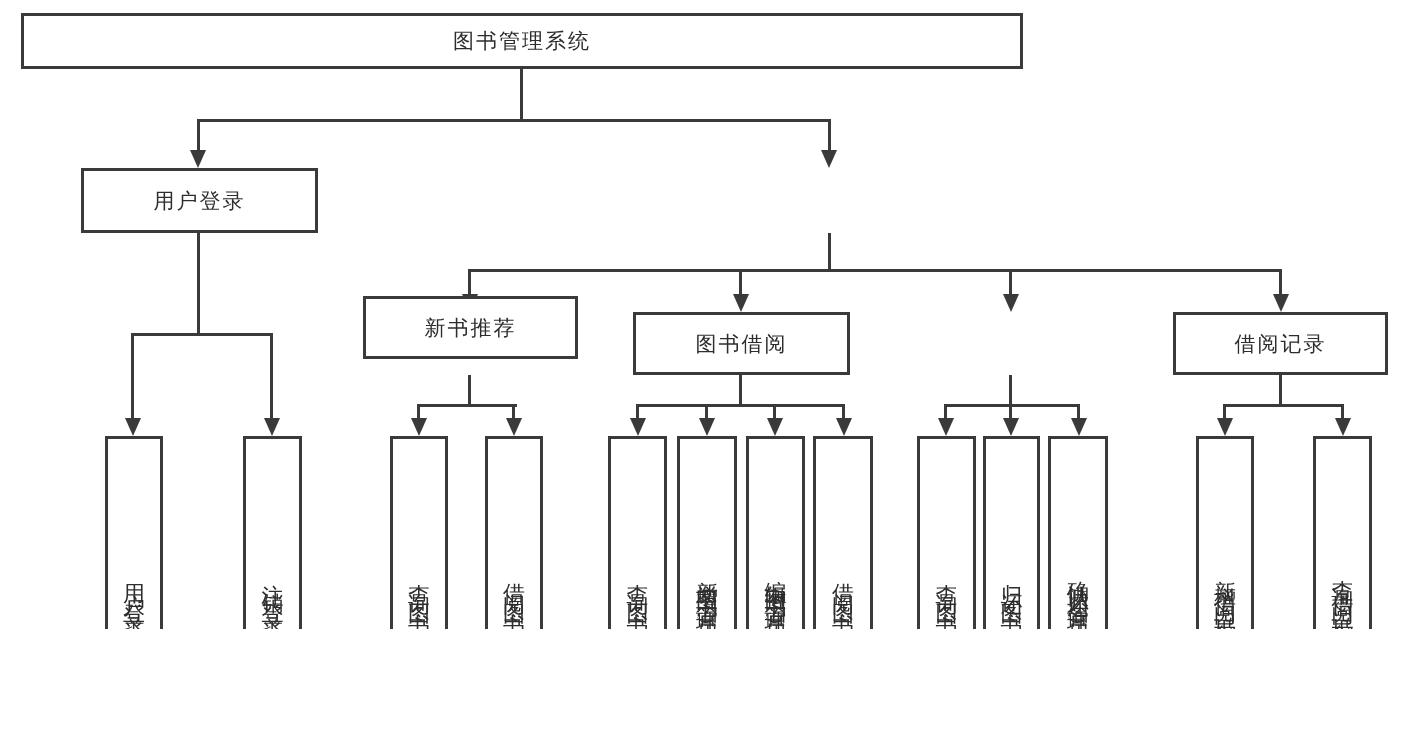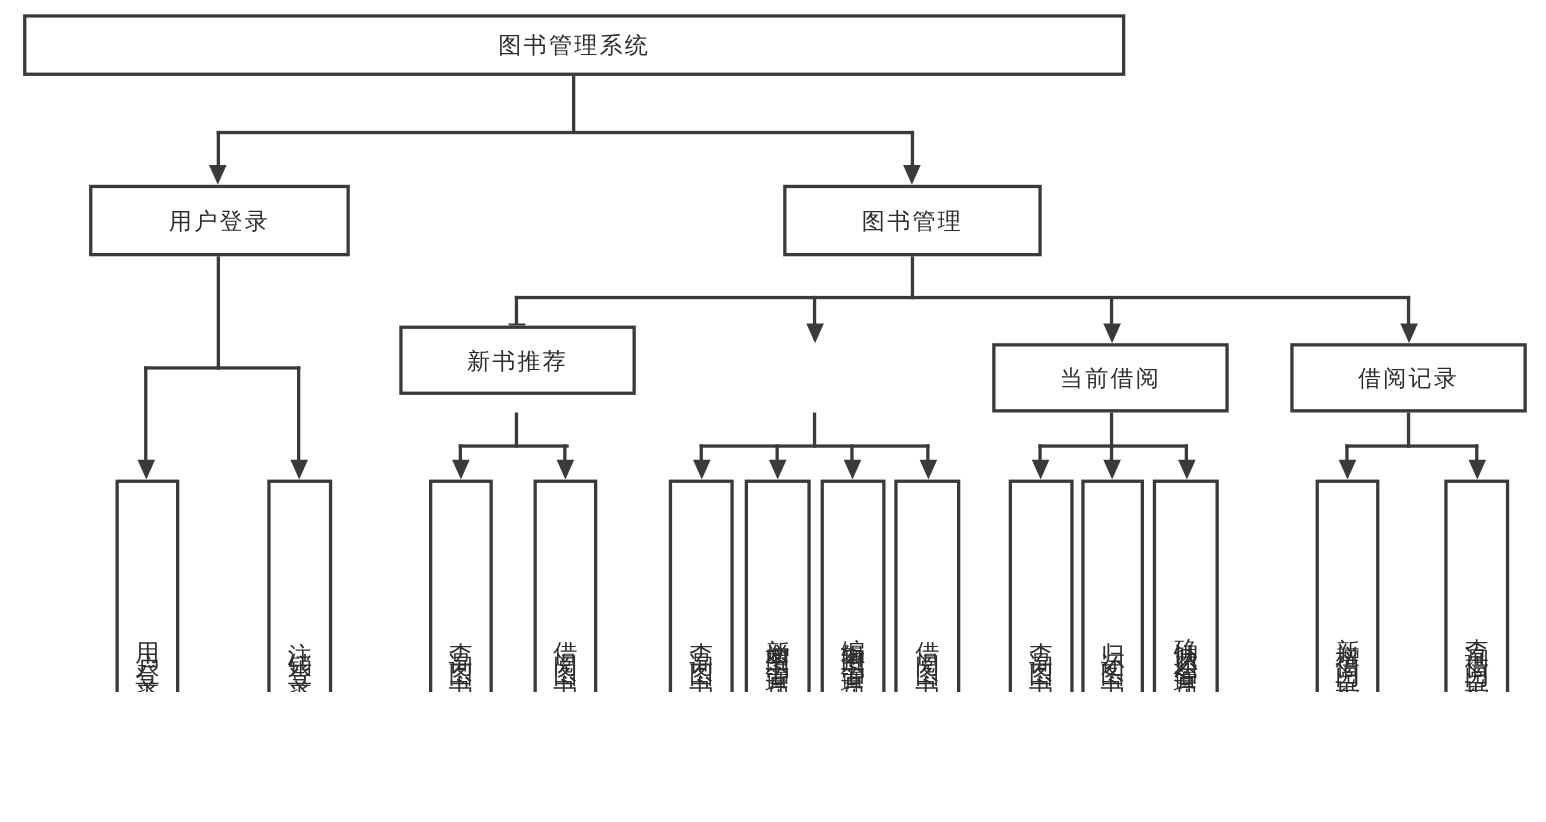--- a/index.html
+++ b/index.html
@@ -74,42 +74,41 @@
   <div class="box hbox" style="left:21px;top:13px;width:1002px;height:56px;">图书管理系统</div>
 
   <div class="vline" style="left:520px;top:69px;height:52px;"></div>
   <div class="hline" style="left:197px;top:119px;width:634px;"></div>
   <div class="vline" style="left:197px;top:119px;height:34px;"></div>
   <div class="vline" style="left:828px;top:119px;height:34px;"></div>
   <div class="arrow" style="left:190px;top:150px;"></div>
   <div class="arrow" style="left:821px;top:150px;"></div>
 
   <div class="box hbox" style="left:81px;top:168px;width:237px;height:65px;">用户登录</div>
-  <div class="box hbox" style="left:712px;top:168px;width:235px;height:65px;">图书管理</div>
 
   <div class="vline" style="left:197px;top:233px;height:103px;"></div>
   <div class="hline" style="left:131px;top:333px;width:142px;"></div>
   <div class="vline" style="left:131px;top:333px;height:87px;"></div>
   <div class="vline" style="left:270px;top:333px;height:87px;"></div>
   <div class="arrow" style="left:125px;top:418px;"></div>
   <div class="arrow" style="left:264px;top:418px;"></div>
 
   <div class="vline" style="left:828px;top:233px;height:39px;"></div>
   <div class="hline" style="left:468px;top:269px;width:814px;"></div>
   <div class="vline" style="left:468px;top:269px;height:28px;"></div>
   <div class="vline" style="left:739px;top:269px;height:28px;"></div>
   <div class="vline" style="left:1009px;top:269px;height:28px;"></div>
   <div class="vline" style="left:1279px;top:269px;height:28px;"></div>
   <div class="arrow" style="left:462px;top:294px;"></div>
   <div class="arrow" style="left:733px;top:294px;"></div>
   <div class="arrow" style="left:1003px;top:294px;"></div>
   <div class="arrow" style="left:1273px;top:294px;"></div>
 
   <div class="box hbox" style="left:363px;top:296px;width:215px;height:63px;">新书推荐</div>
-  <div class="box hbox" style="left:902px;top:312px;width:215px;height:63px;">当前借阅</div>
+  <div class="box hbox" style="left:633px;top:312px;width:217px;height:63px;">图书借阅</div>
   <div class="box hbox" style="left:1173px;top:312px;width:215px;height:63px;">借阅记录</div>
 
   <div class="vline" style="left:468px;top:375px;height:32px;"></div>
   <div class="hline" style="left:417px;top:404px;width:100px;"></div>
   <div class="vline" style="left:417px;top:404px;height:16px;"></div>
   <div class="vline" style="left:512px;top:404px;height:16px;"></div>
   <div class="arrow" style="left:411px;top:418px;"></div>
   <div class="arrow" style="left:506px;top:418px;"></div>
 
   <div class="vline" style="left:739px;top:375px;height:32px;"></div>

